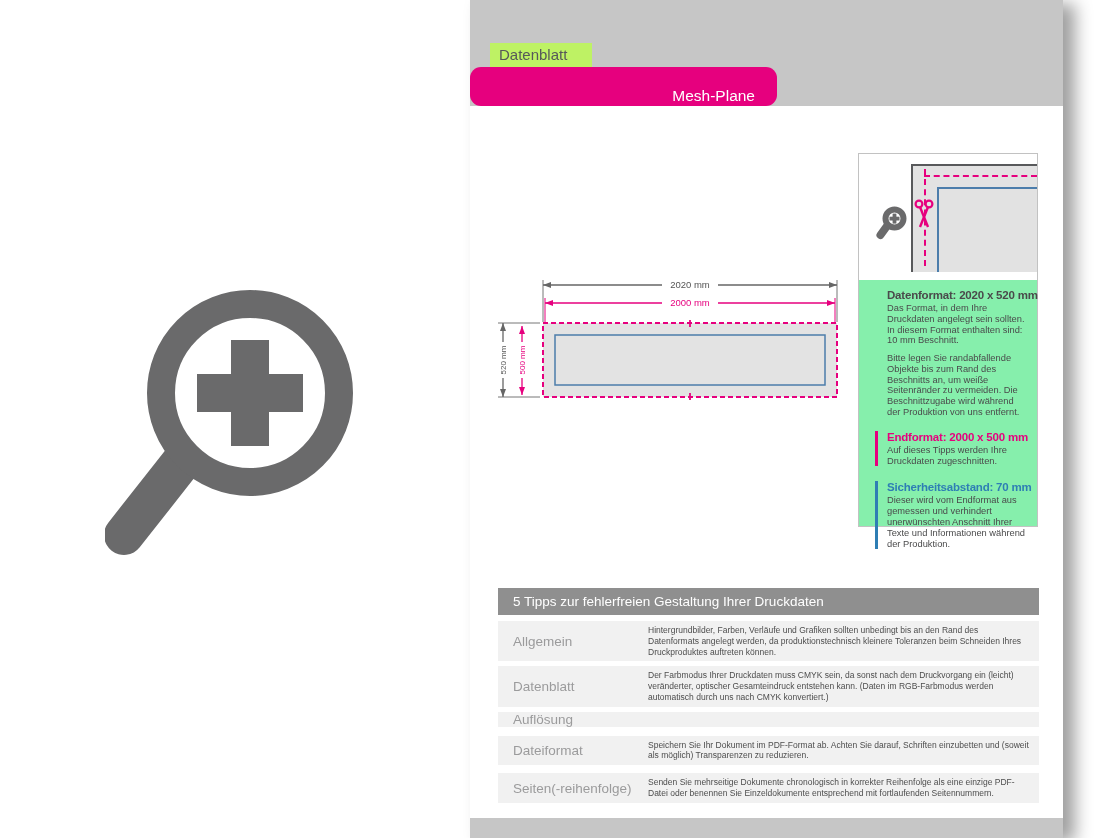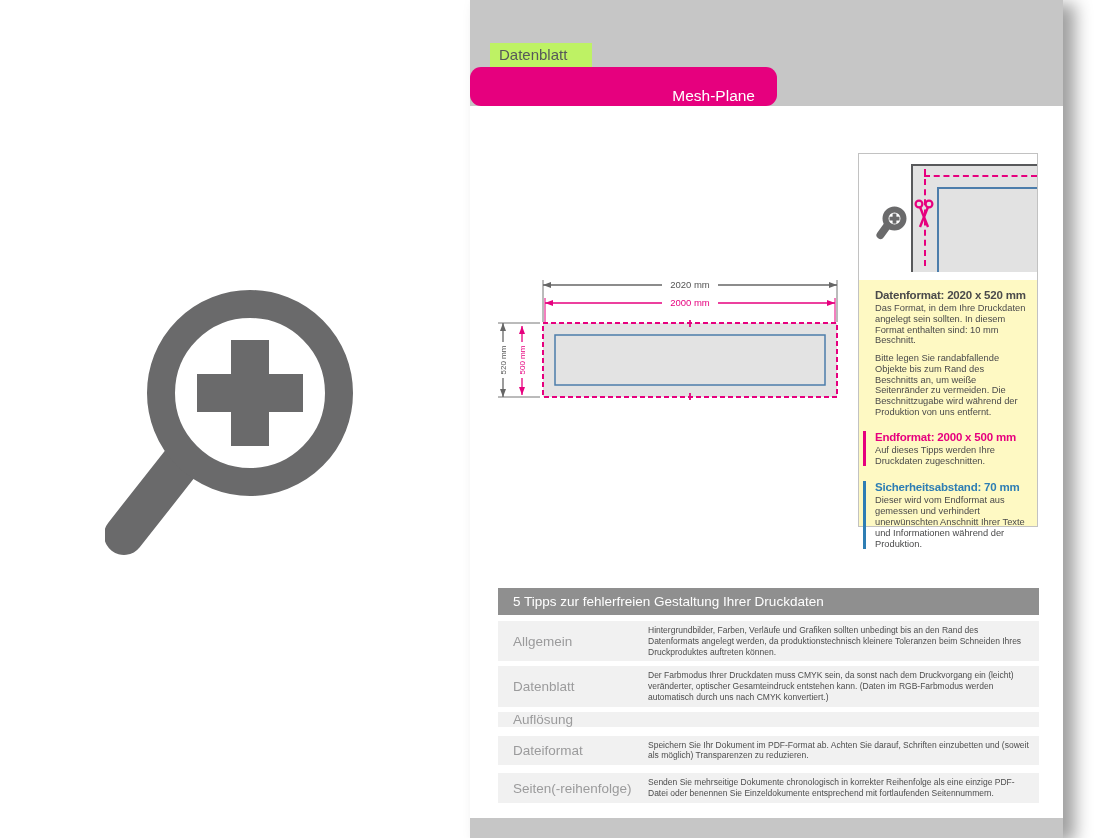--- a/index.html
+++ b/index.html
@@ -29,22 +29,22 @@
   .illus{position:relative;height:126px;background:#fff;overflow:hidden;}
   .corner-fill{position:absolute;left:52px;top:10px;right:0;height:108px;background:#e2e2e2;
                border-left:2.5px solid #58595b;border-top:2.5px solid #58595b;box-sizing:border-box;}
   .bleed-h{position:absolute;left:65px;top:21px;right:0;height:0;border-top:2px dashed #e6007e;}
   .bleed-v{position:absolute;left:65px;top:15px;bottom:14px;width:0;border-left:2px dashed #e6007e;}
   .safe-h{position:absolute;left:78px;top:33px;right:0;height:0;border-top:2px solid #4c7dab;}
   .safe-v{position:absolute;left:78px;top:33px;bottom:8px;width:0;border-left:2px solid #4c7dab;}
   .mini-mag{position:absolute;left:13px;top:50px;}
   .scissors{position:absolute;left:54px;top:44px;}
 
-  .infobox{position:absolute;left:0;top:126px;right:0;bottom:0;background:#fef9c3;
-           padding:9px 8px 8px 16px;box-sizing:border-box;color:#4a4a4b;}
+  .infobox{position:absolute;left:0;top:126px;right:0;bottom:0;background:#86efac;
+           padding:9px 8px 8px 28px;box-sizing:border-box;color:#4a4a4b;}
   .infobox .sec{margin:0 0 10px 0;}
   .infobox h4{margin:0 0 2px 0;font-size:11.5px;letter-spacing:-0.2px;white-space:nowrap;color:#4a4a4b;}
   .infobox p{margin:0 0 7px 0;font-size:9.3px;line-height:1.16;}
   .infobox p:last-child{margin-bottom:0;}
   .sec-magenta{border-left:3px solid #e6007e;margin-left:-12px !important;padding-left:9px;margin-top:13px !important;}
   .sec-magenta h4{color:#e6007e;}
   .sec-blue{border-left:3px solid #2e7eb4;margin-left:-12px !important;padding-left:9px;margin-top:15px !important;}
   .sec-blue h4{color:#2e7eb4;}
 
   

